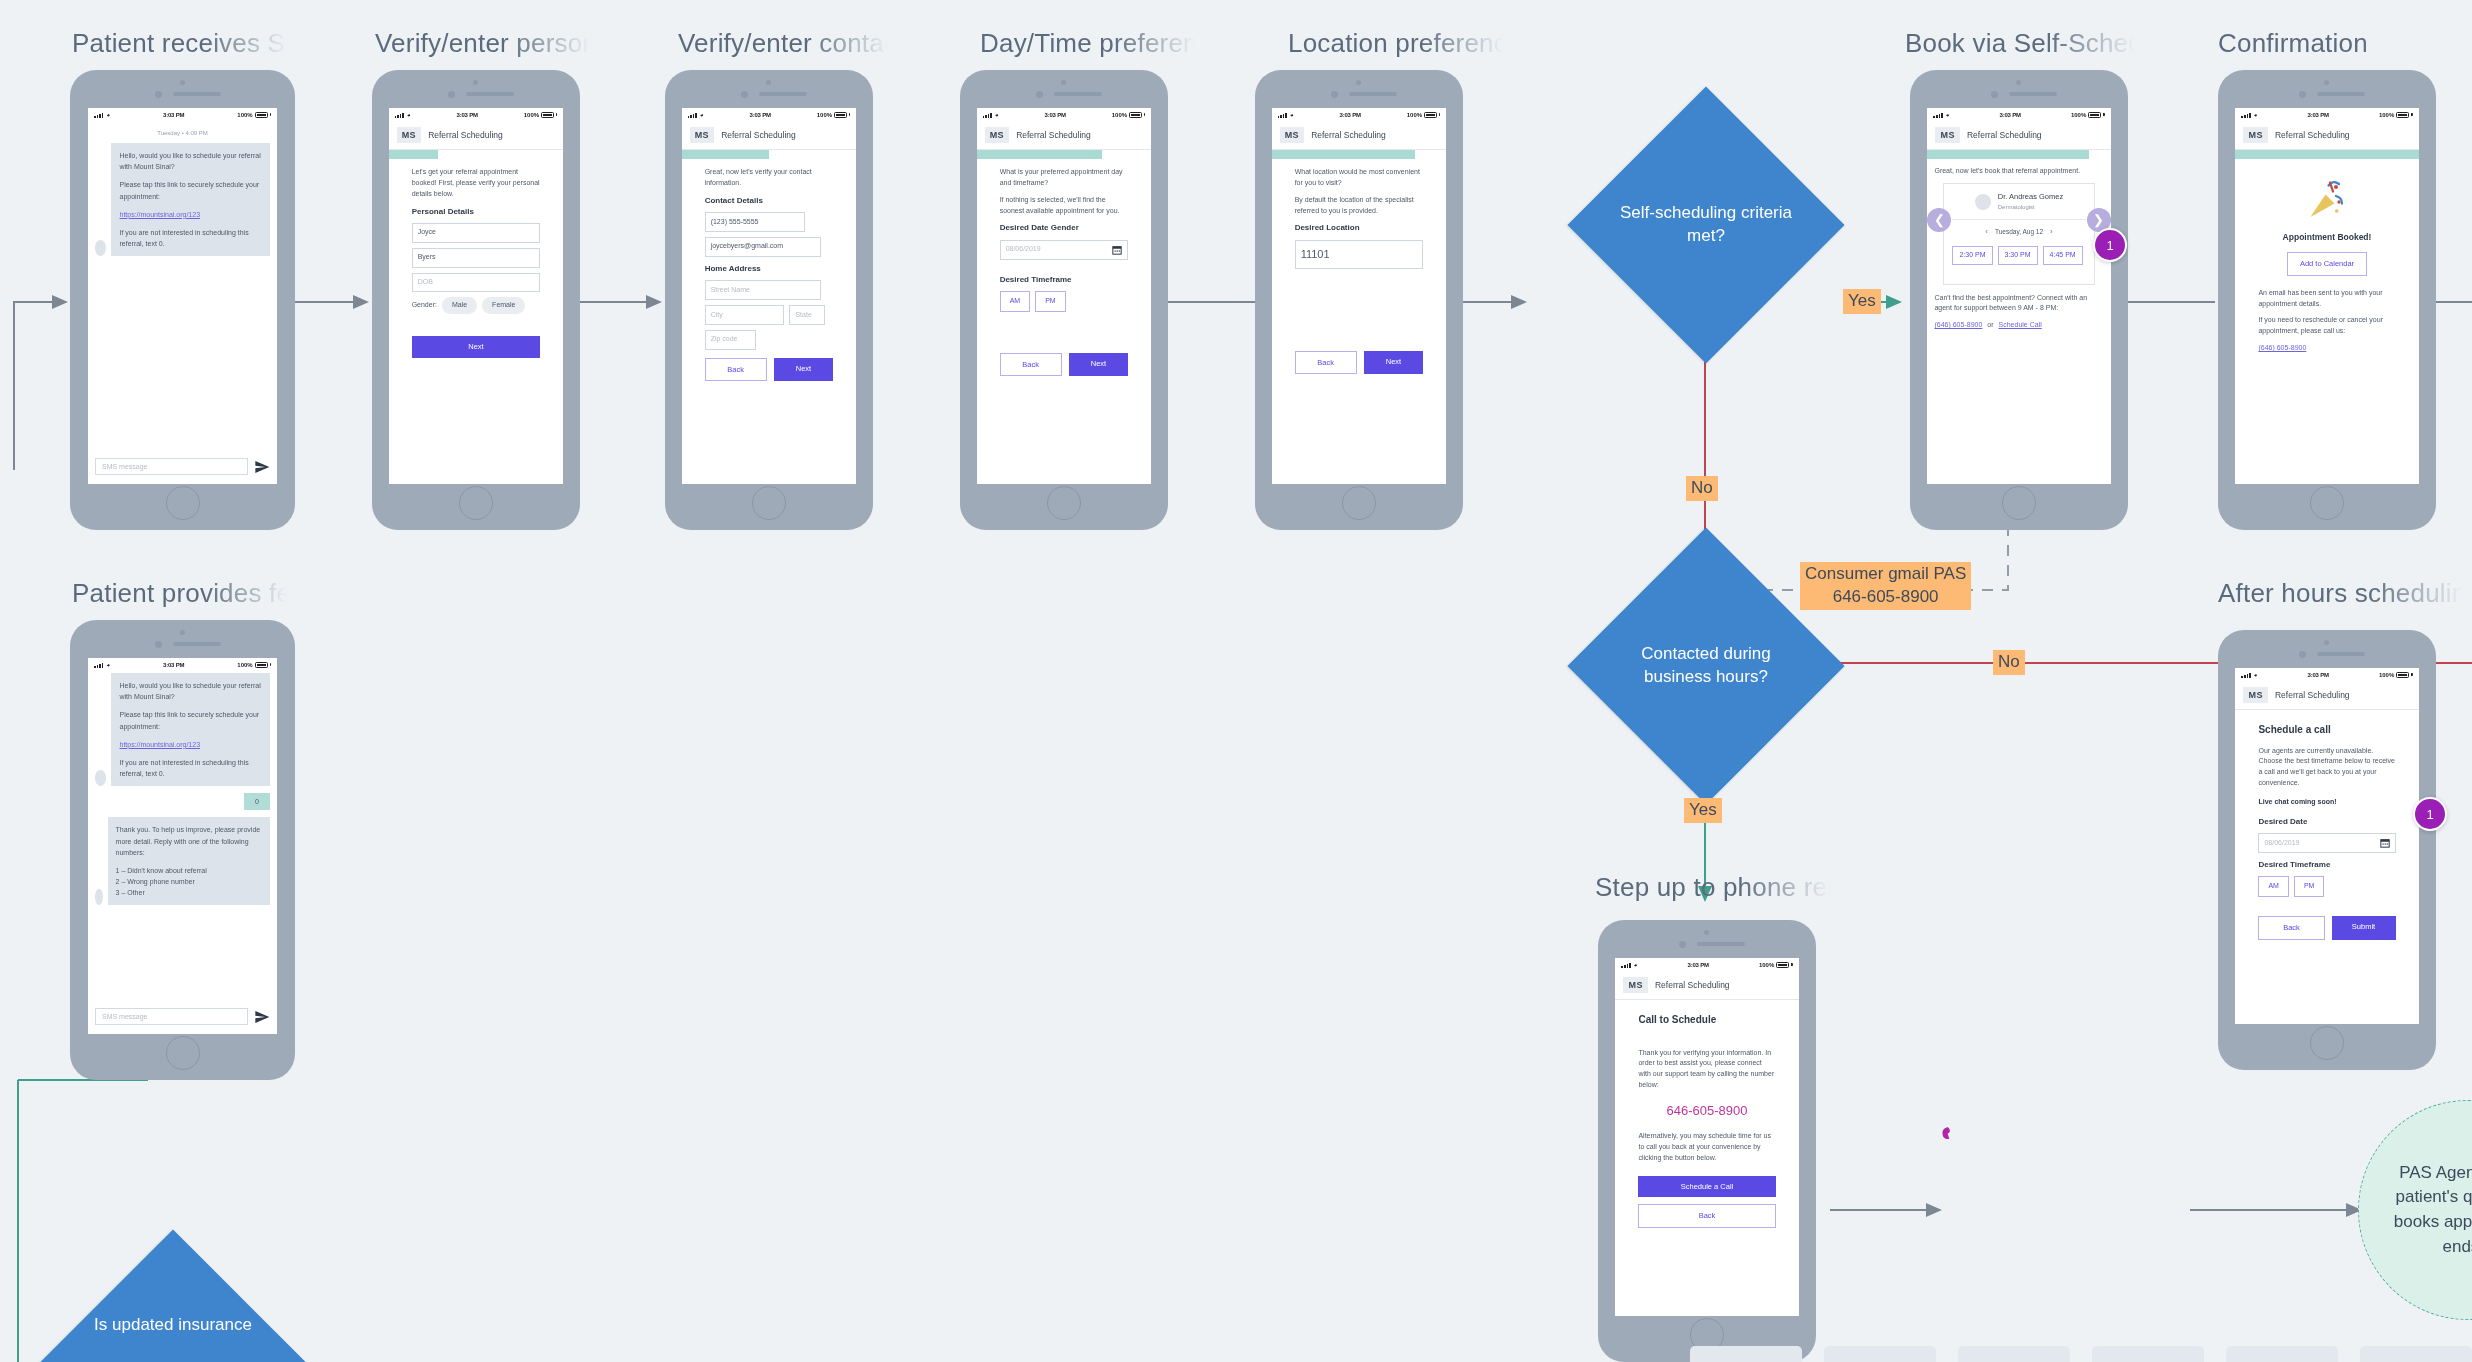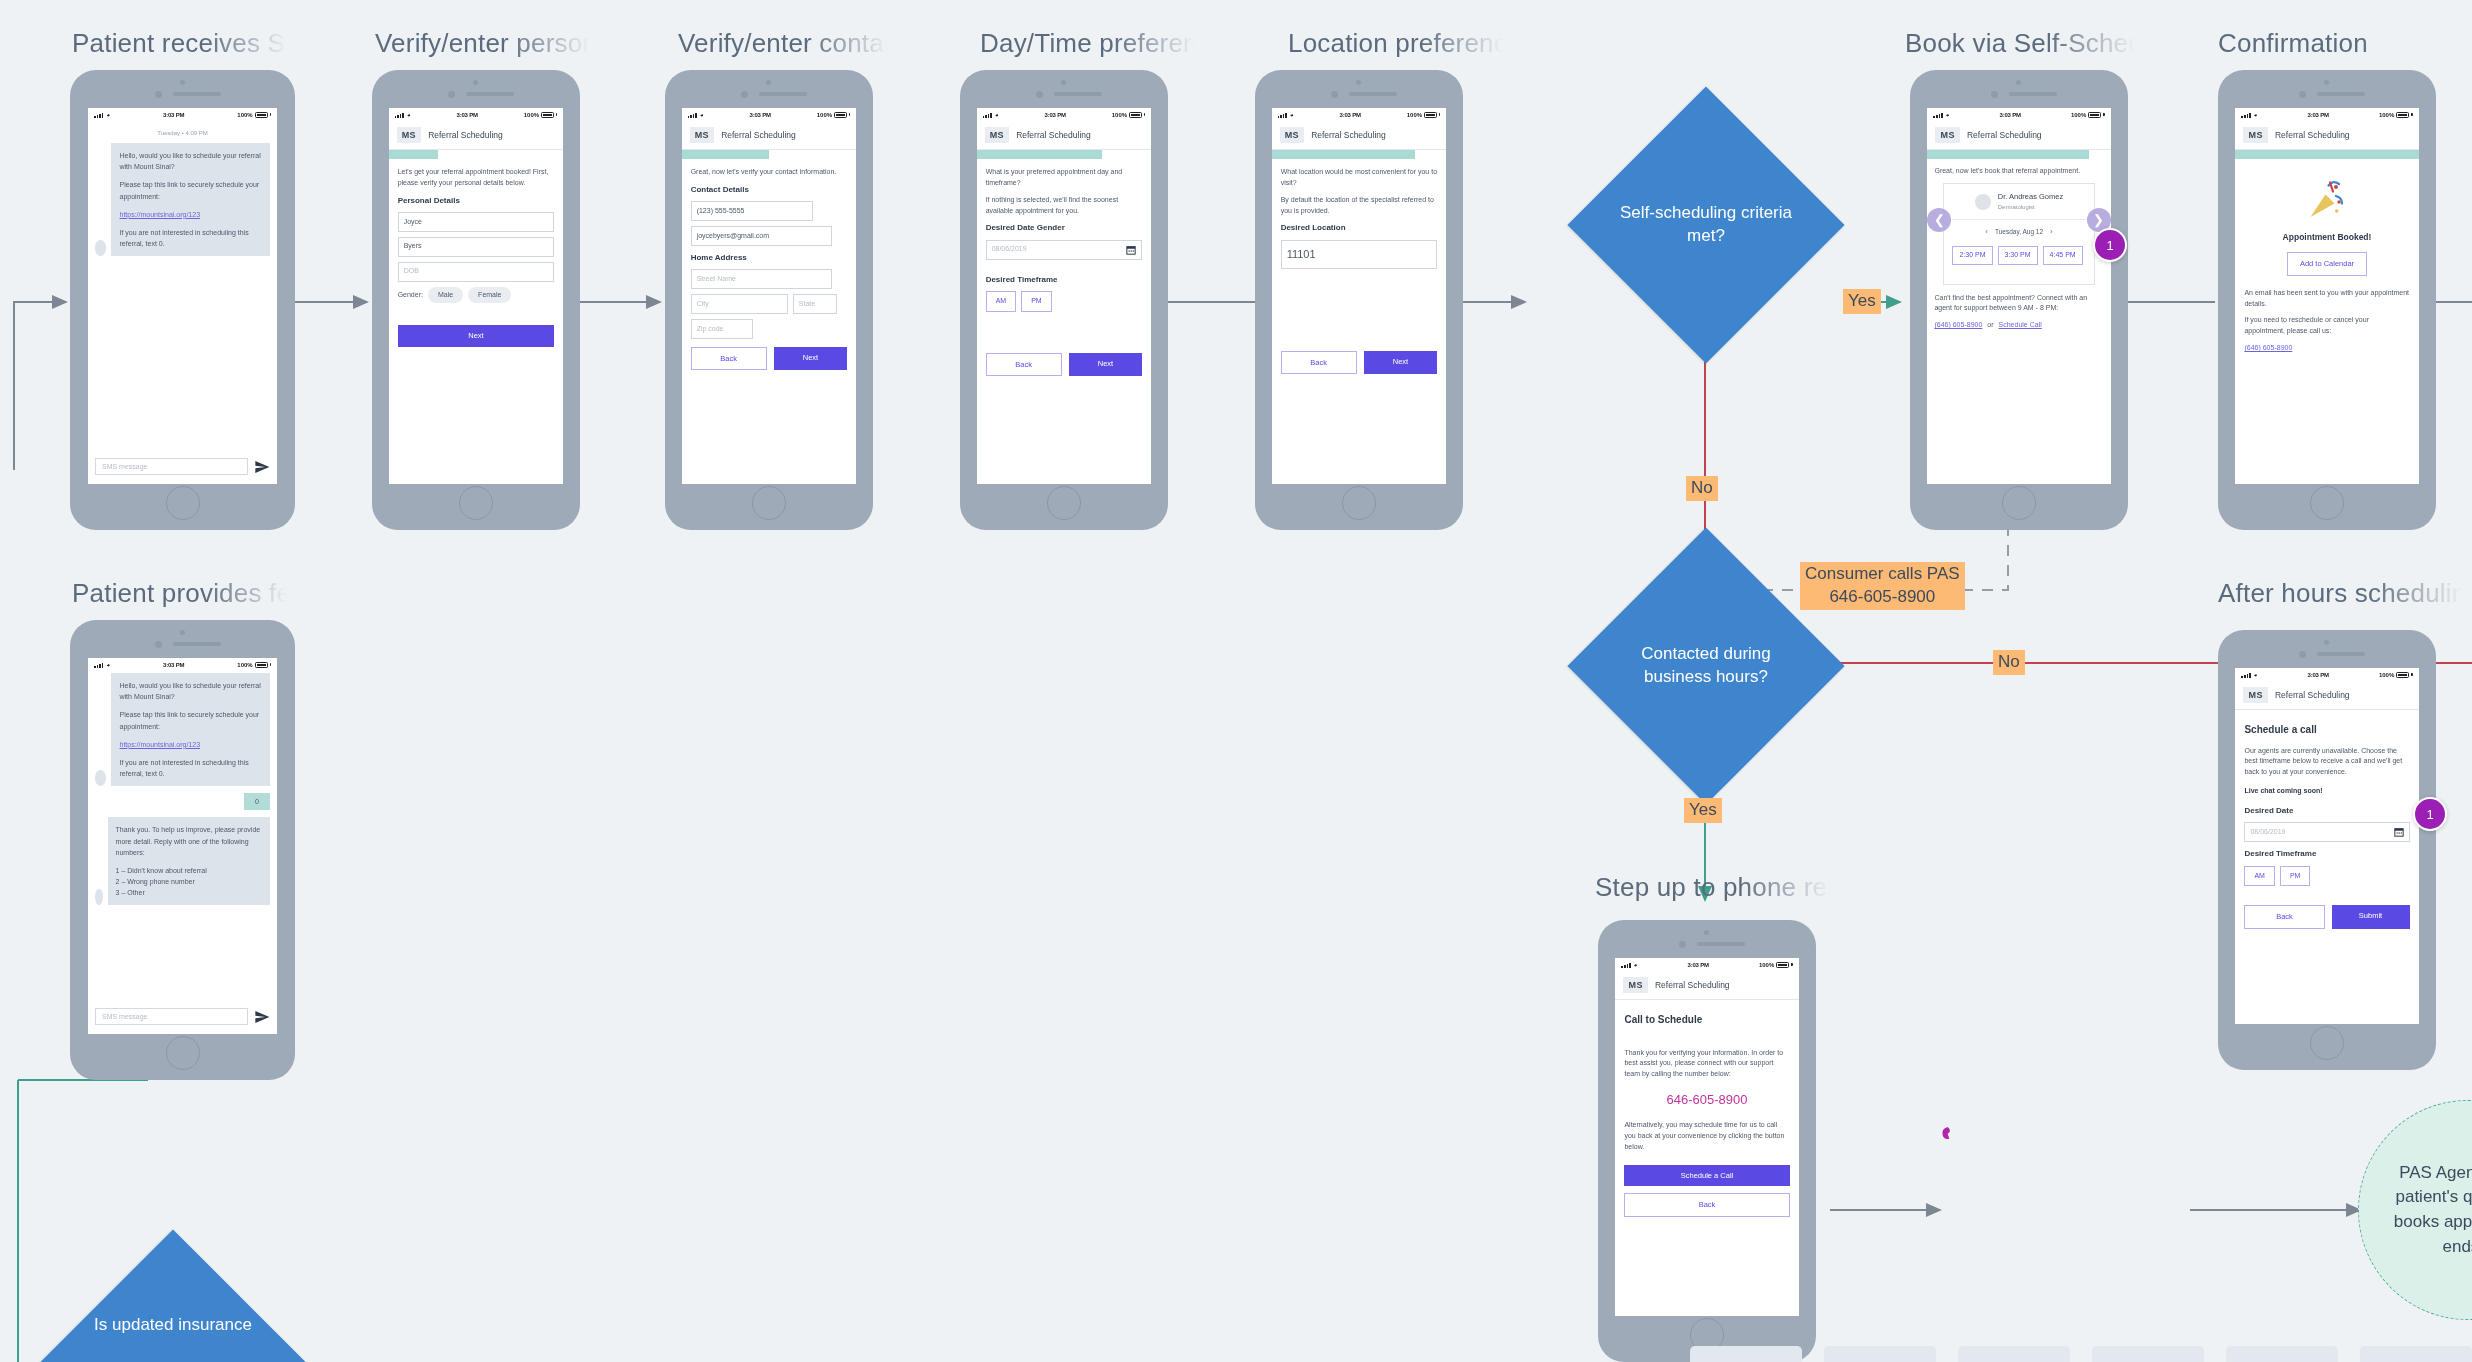--- a/index.html
+++ b/index.html
@@ -49,21 +49,21 @@
 
   
   .apphdr{ display:flex; align-items:center; gap:7px; padding:6px 8px;
      border-bottom:1px solid #e3e6ea; background:#fff;}
   .ms-logo{ background:#e9ecf1; color:#3c4654; font-size:9px; font-weight:600;
      padding:3px 5px; letter-spacing:.5px;}
   .apptitle{ font-size:8.5px; color:#3c4654; }
   .progress{ height:9px; background:#fff; display:flex; }
   .progress span{ display:block; height:100%; background:#a9dad4; }
 
-  .body{ padding:8px 9px; font-size:7px; line-height:1.55; color:#4d5869; }
+  .body{ padding:8px 23px; font-size:7px; line-height:1.55; color:#4d5869; }
   .body p{ margin-bottom:6px; }
   .body h4{ font-size:8px; font-weight:700; color:#2f3a49; margin:6px 0 5px; }
   .inp{ border:1px solid #cfd6de; padding:3.5px 5px; font-size:7px;
      color:#4d5869; margin-bottom:5px; background:#fff;}
   .inp.ph{ color:#b4bcc7; }
   .row{ display:flex; gap:5px; }
   .pill{ background:#e9ecf1; border-radius:9px; padding:3px 10px; font-size:7px; color:#4d5869;}
   .btn{ text-align:center; font-size:7.5px; padding:5px 0; }
   .btn-primary{ background:#5a4ae3; color:#fff; }
   .btn-ghost{ border:1px solid #b8b0ee; color:#5a4ae3; background:#fff;}
@@ -600,21 +600,21 @@
       </div>
     </div>
   </div>
 
   <div class="diamond" style="left:1608px;top:568px;width:196px;height:196px;">
     <div class="txt">Contacted during business hours?</div>
   </div>
   <div class="elabel" style="left:1993px;top:650px;">No</div>
   <div class="elabel" style="left:1684px;top:798px;">Yes</div>
   <div class="elabel" style="left:1800px;top:562px;">
-    <span style="display:block">Consumer calls PAS</span>
+    <span style="display:block">Consumer gmail PAS</span>
     <span style="display:block">646-605-8900</span>
   </div>
 
   <div class="phone" style="left:1598px;top:920px;width:218px;height:442px;">
     <div class="cam2"></div>
       <div class="cam"></div>
       <div class="speaker"></div>
       <div class="home"></div>
     <div class="screen">
       <div class="statusbar">

